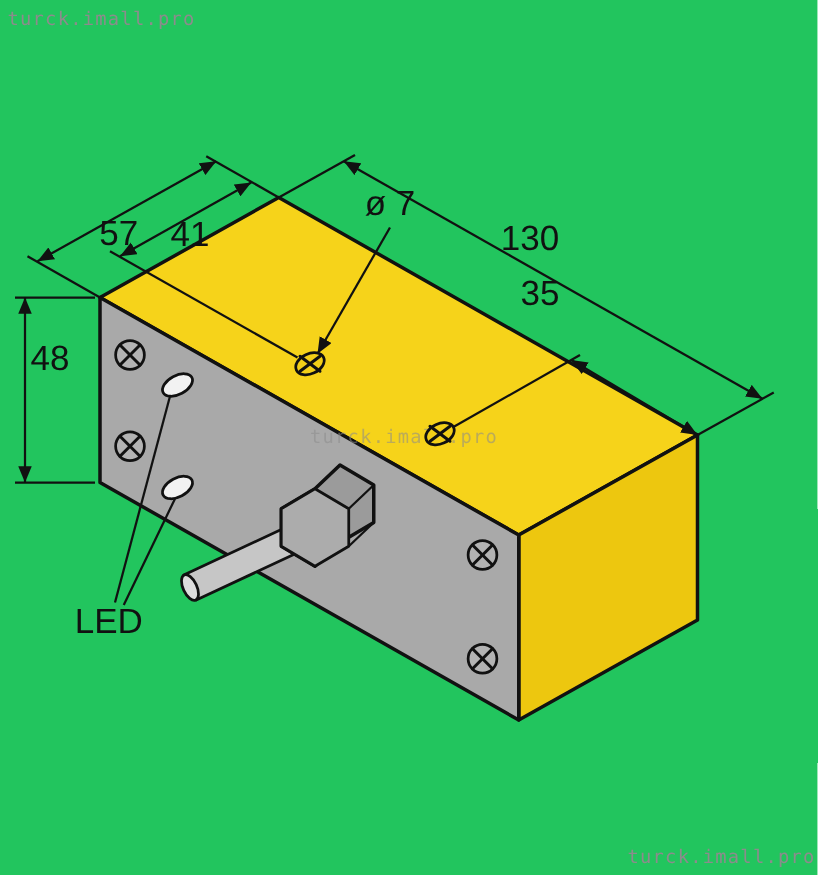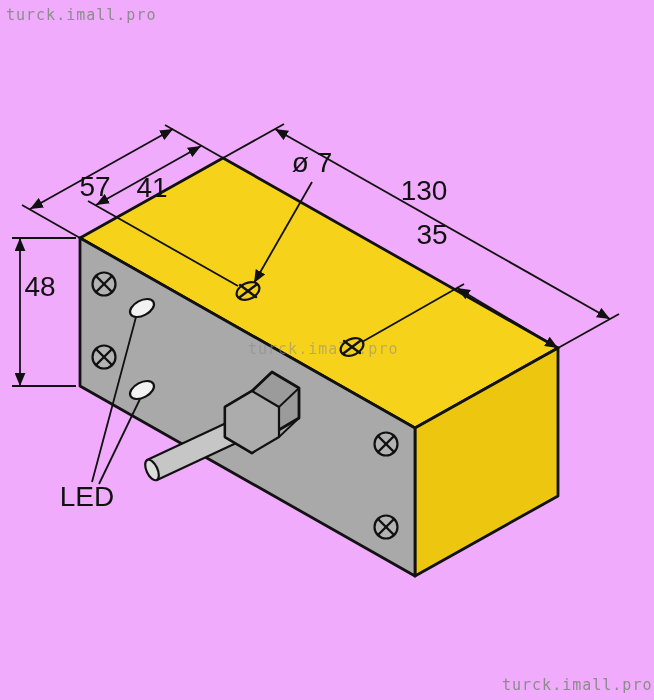--- a/index.html
+++ b/index.html
@@ -1,17 +1,17 @@
 <!DOCTYPE html>
 <html><head>
 <meta charset="utf-8">
 <style>
   html,body{margin:0;padding:0;background:#ffffff;}
   .canvas{
-    width:654px;height:700px;position:relative;background:#f0abfc;
+    width:654px;height:700px;position:relative;background:#22c55e;
     font-family:"Liberation Sans",sans-serif;overflow:hidden;
   }
   svg{display:block;}
   .edge{stroke:#111111;stroke-width:2.8;stroke-linejoin:round;}
   .edge2{stroke:#111111;stroke-width:2.2;stroke-linejoin:round;}
   .thin{stroke:#111111;stroke-width:1.8;fill:none;}
   .dim{stroke:#111111;stroke-width:1.8;fill:none;}
   .cross{stroke:#111111;stroke-width:2.4;stroke-linecap:round;}
   .dim-text{font-family:"Liberation Sans",sans-serif;font-size:28px;fill:#111111;text-anchor:middle;}
   .wm{font-family:"DejaVu Sans Mono","Liberation Mono",monospace;font-size:15px;letter-spacing:1px;}

